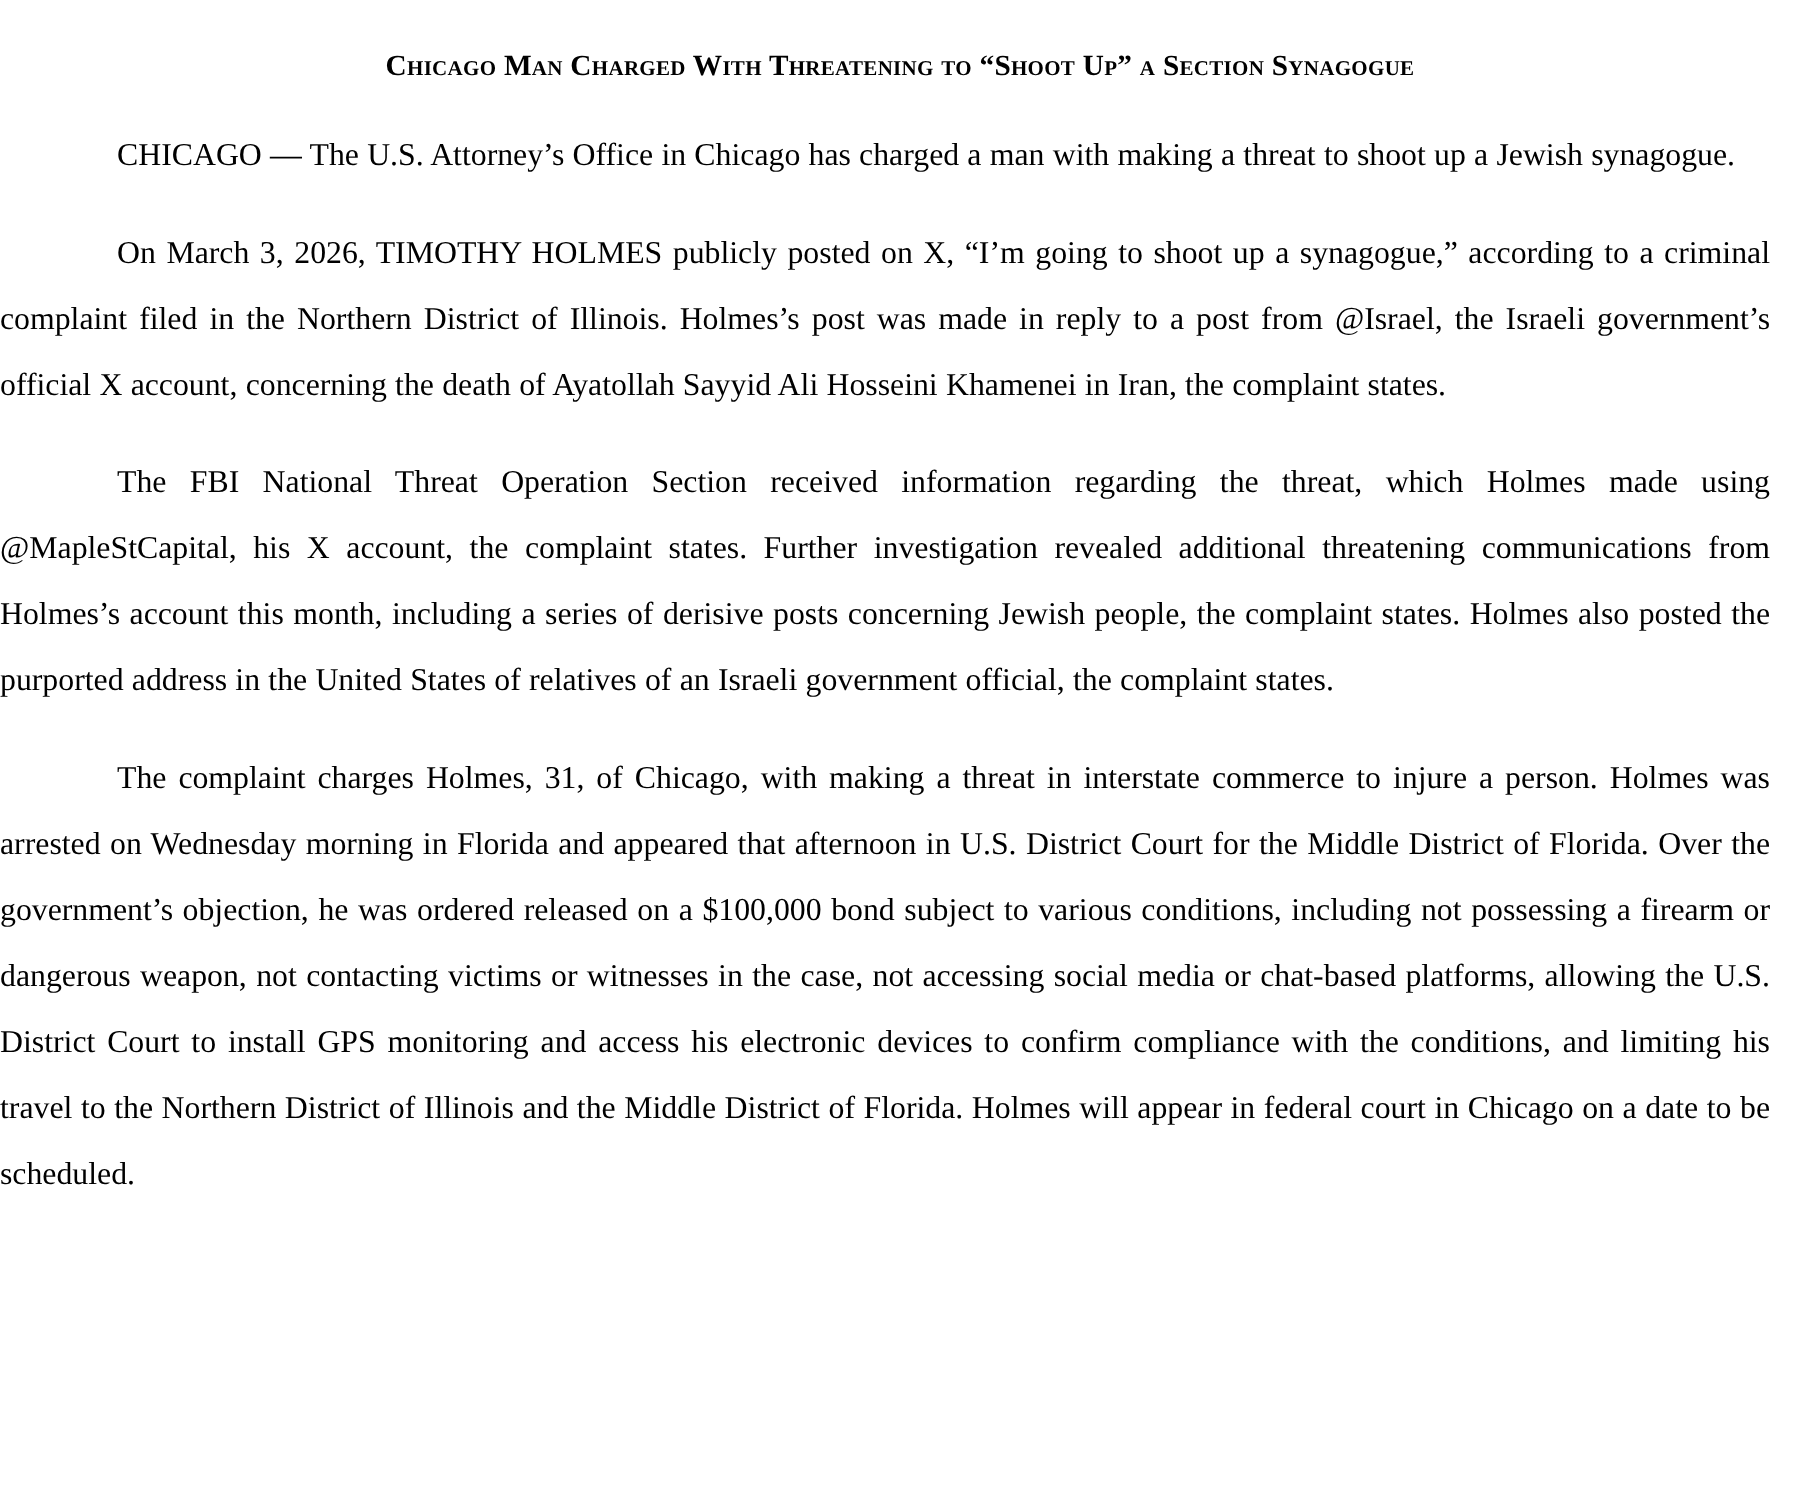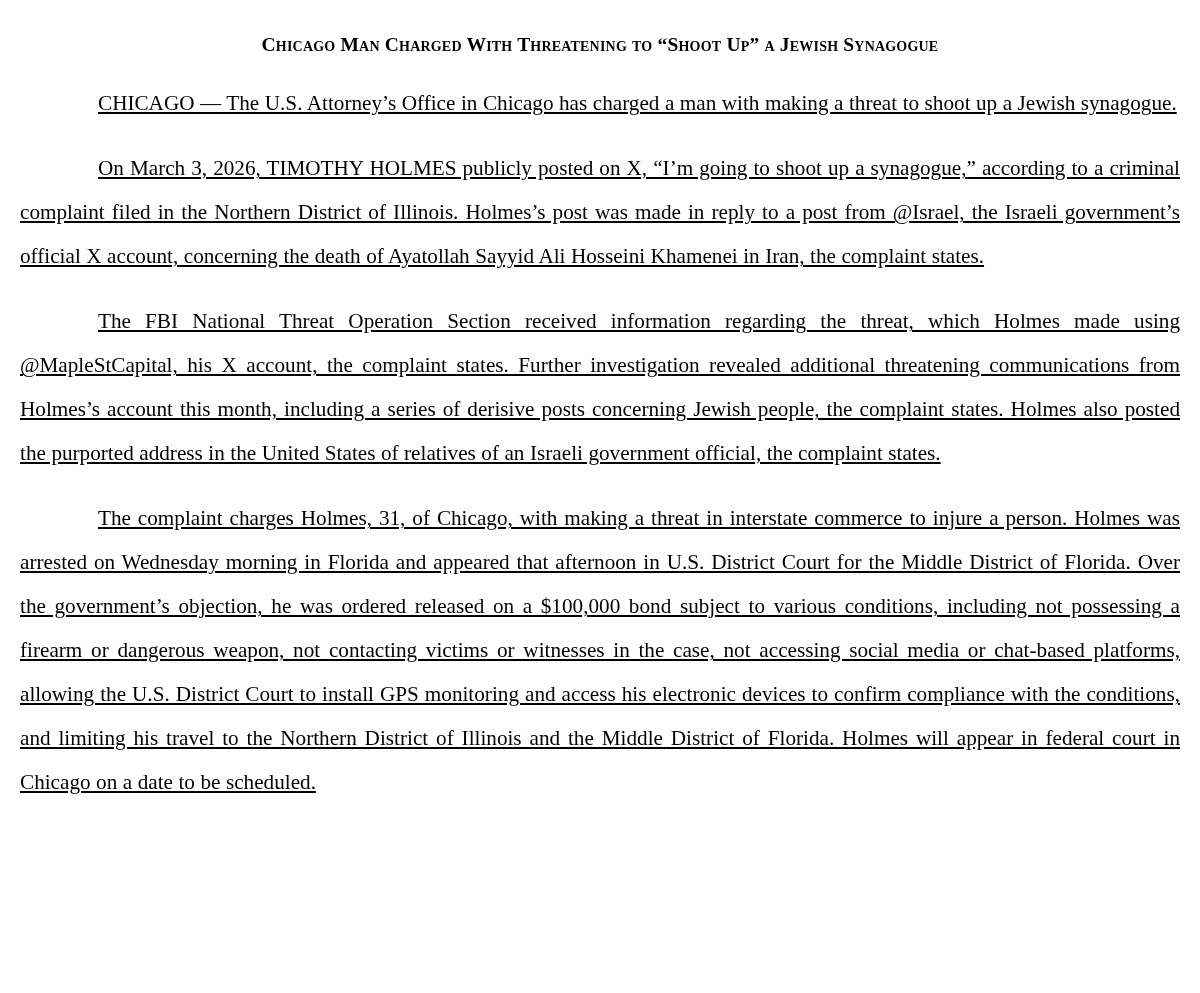--- a/index.html
+++ b/index.html
@@ -31,23 +31,21 @@
     letter-spacing: 0.2px;
     margin: 0;
     padding-top: 34px;
     padding-left: 20px;
     padding-right: 20px;
     line-height: 1.1;
     white-space: nowrap;
   }
   .body-block {
     margin-top: 26px;
-    padding-left: 20px;
     padding-right: 20px;
-    text-decoration: underline;
   }
   p.para {
     margin: 0 0 21px 0;
     font-size: 21.2px;
     line-height: 44px;
     text-align: justify;
     text-justify: inter-word;
     text-indent: 78px;
     word-spacing: 0.2px;
     hyphens: none;
@@ -55,21 +53,21 @@
   p.para:last-child {
     margin-bottom: 0;
   }
   
 </style>
 </head>
 <body>
 
 <div class="page">
 
-  <h1 class="headline">Chicago Man Charged With Threatening to “Shoot Up” a Jewish Synagogue</h1>
+  <h1 class="headline">Chicago Man Charged With Threatening to “Shoot Up” a Section Synagogue</h1>
 
   <div class="body-block">
     <p class="para">CHICAGO — The U.S. Attorney’s Office in Chicago has charged a man with making a threat to shoot up a Jewish synagogue.</p>
 
     <p class="para">On March 3, 2026, TIMOTHY HOLMES publicly posted on X, “I’m going to shoot up a synagogue,” according to a criminal complaint filed in the Northern District of Illinois.  Holmes’s post was made in reply to a post from @Israel, the Israeli government’s official X account, concerning the death of Ayatollah Sayyid Ali Hosseini Khamenei in Iran, the complaint states.</p>
 
     <p class="para">The FBI National Threat Operation Section received information regarding the threat, which Holmes made using @MapleStCapital, his X account, the complaint states.  Further investigation revealed additional threatening communications from Holmes’s account this month, including a series of derisive posts concerning Jewish people, the complaint states.  Holmes also posted the purported address in the United States of relatives of an Israeli government official, the complaint states.</p>
 
     <p class="para">The complaint charges Holmes, 31, of Chicago, with making a threat in interstate commerce to injure a person.  Holmes was arrested on Wednesday morning in Florida and appeared that afternoon in U.S. District Court for the Middle District of Florida.  Over the government’s objection, he was ordered released on a $100,000 bond subject to various conditions, including not possessing a firearm or dangerous weapon, not contacting victims or witnesses in the case, not accessing social media or chat-based platforms, allowing the U.S. District Court to install GPS monitoring and access his electronic devices to confirm compliance with the conditions, and limiting his travel to the Northern District of Illinois and the Middle District of Florida.   Holmes will appear in federal court in Chicago on a date to be scheduled.</p>
   </div>

